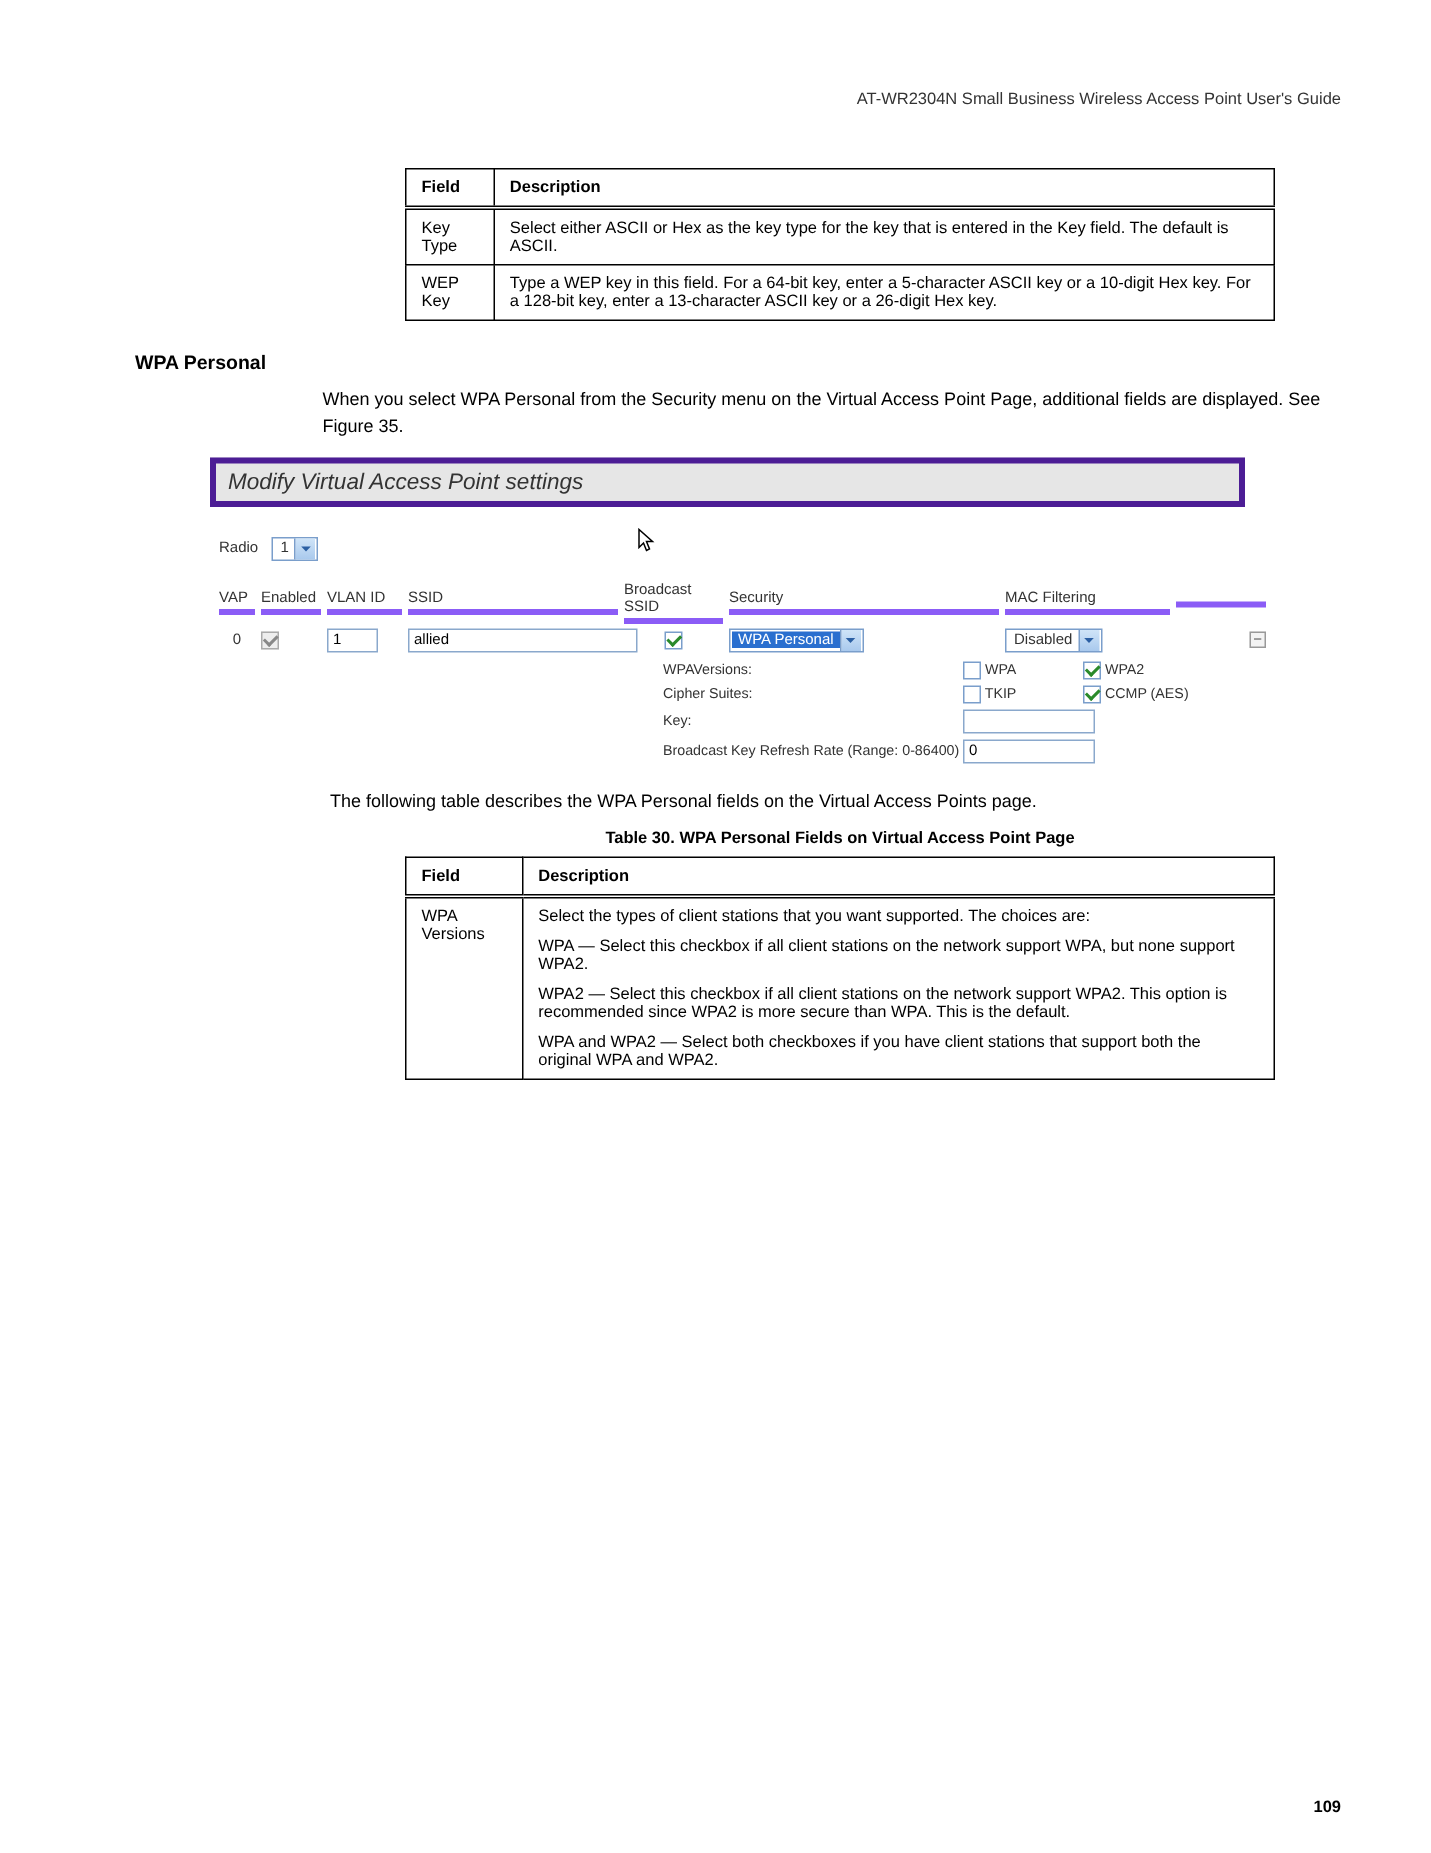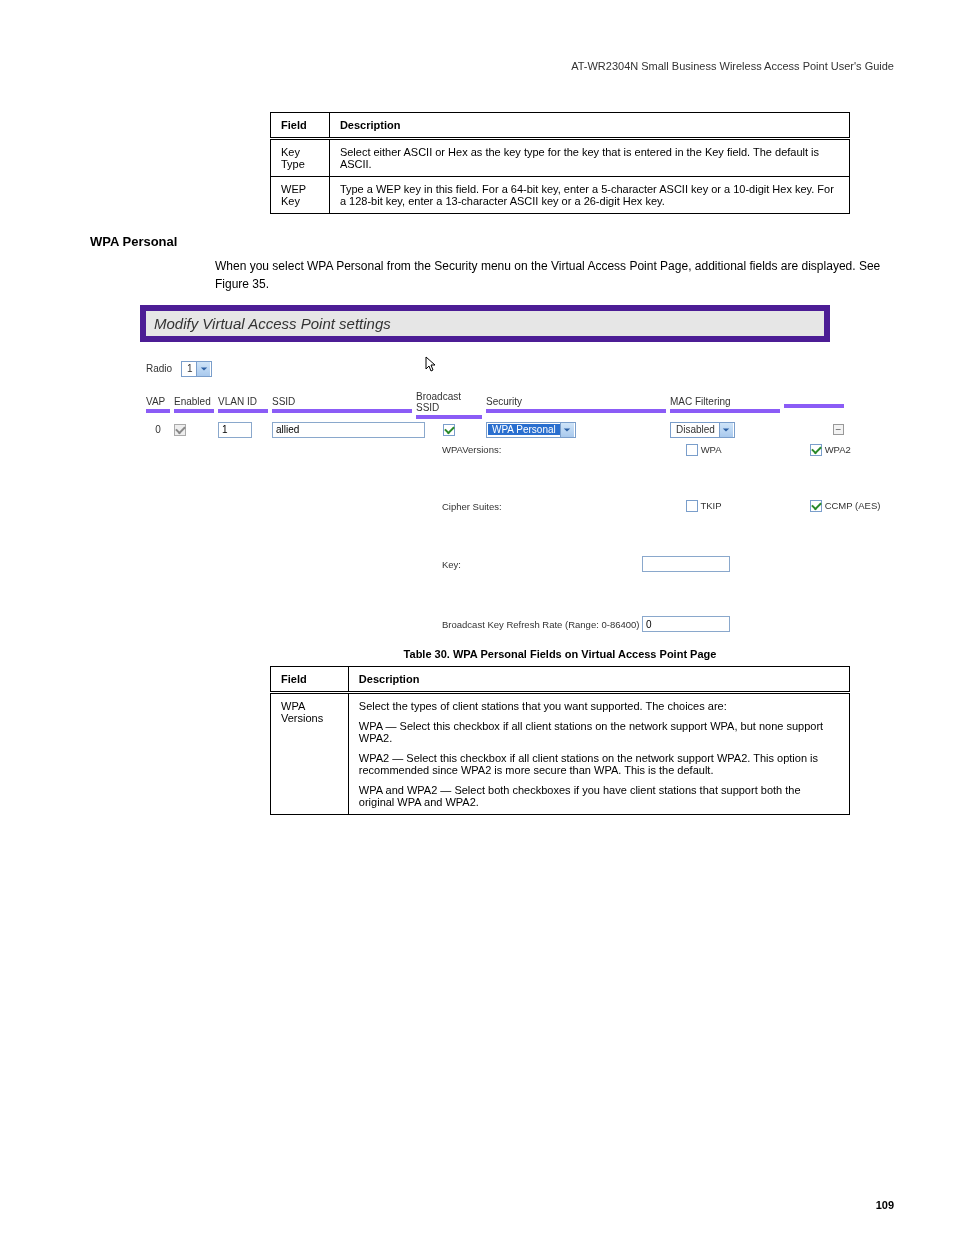--- a/index.html
+++ b/index.html
@@ -55,21 +55,21 @@
   }
   .figure-wrap {
     margin: 10px 0 10px 80px;
   }
   .vap-panel {
     width: 690px;
     background: #fff;
   }
   .vap-title {
     background: #e6e6e6;
-    border: 6px solid #4c1d95;
+    border: 4px solid #4c1d95;
     font-family: Verdana, Arial, sans-serif;
     font-style: italic;
     font-size: 15px;
     padding: 4px 8px;
     color: #333;
   }
   .vap-body {
     padding: 12px 6px 6px 6px;
     font-family: Verdana, Arial, sans-serif;
     font-size: 10px;
@@ -135,21 +135,20 @@
   .chk.disabled.checked::after { border-color:#888; }
   .wpa-sub {
     margin-left: 296px;
     margin-top: 6px;
     width: 380px;
     font-size: 9.5px;
     display: grid;
     grid-template-columns: 200px 80px 100px;
     row-gap: 4px;
     align-items: center;
-    gap: 44px;
   }
   .wpa-sub .full { grid-column: 1 / span 3; display:flex; align-items:center; }
   .wpa-sub .lab { white-space: nowrap; }
   .cursor-icon {
     position: relative;
     top: 2px;
   }
   .figure-caption {
     margin: 8px 0 14px 160px;
     font-size: 11px;
@@ -295,20 +294,21 @@
             <span class="lab" style="width:200px;display:inline-block;">Broadcast Key Refresh Rate (Range: 0-86400)</span>
             <input class="txtin" style="width: 88px;" value="0">
           </div>
         </div>
 
       </div>
     </div>
   </div>
 
 
+  <p class="body-para">The following table describes the WPA Personal fields on the Virtual Access Points page.</p>
 
   <div class="table30-caption">Table 30. WPA Personal Fields on Virtual Access Point Page</div>
   <table class="table30">
     <tbody>
         <tr class="header-row">
       <th>Field</th>
       <th>Description</th>
     </tr>
     <tr>
       <td>WPA Versions</td>

